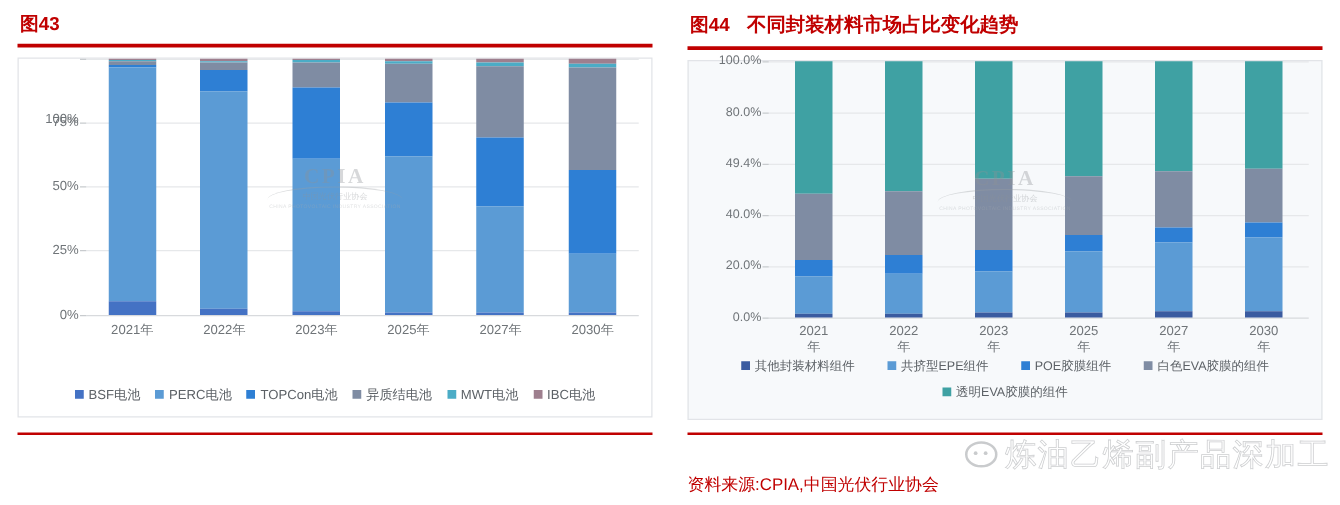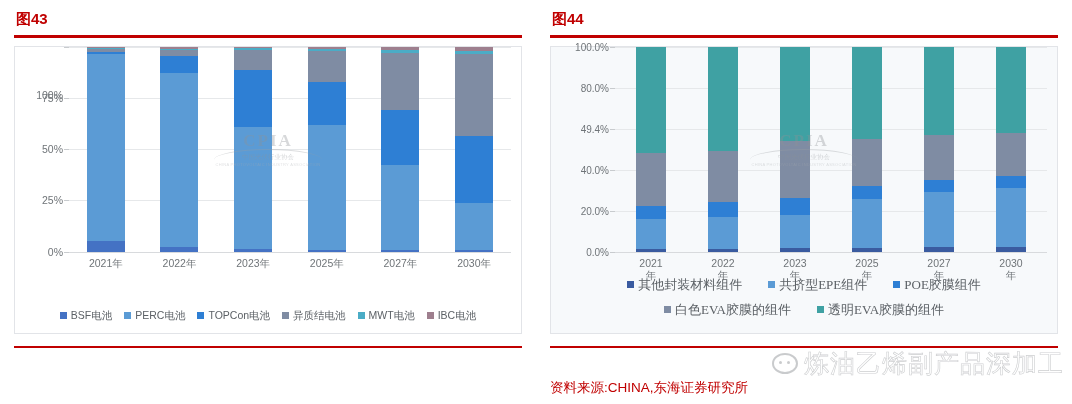--- a/index.html
+++ b/index.html
@@ -83,21 +83,21 @@
   
   .legend {
     position: absolute; left: 0; right: 0; bottom: 10px;
     display: flex; flex-wrap: wrap; justify-content: center;
     gap: 4px 12px; padding: 0 12px;
   }
   .legend.right-legend { gap: 7px 26px; bottom: 14px; padding: 0 36px; }
   .lg-item { display: flex; align-items: center; gap: 4px; }
   .lg-swatch { width: 7px; height: 7px; display: inline-block; }
   .lg-text { font-size: 10.5px; color: #5c6166; white-space: nowrap; }
-  .legend.right-legend .lg-text { font-size: 13px; font-family: Liberation Serif, serif; }
+  .legend.right-legend .lg-text { font-size: 10px; }
   .legend.right-legend .lg-swatch { width: 7px; height: 7px; }
 
   
   .cpia {
     position: absolute; left: 50%; top: 50%;
     transform: translate(-50%, -50%);
     width: 108px; text-align: center;
     opacity: 0.35; pointer-events: none; user-select: none;
   }
   .cpia .word {
@@ -264,20 +264,21 @@
           </div>
         </div>
     </div>
 
     <div class="rule-bot"></div>
   </div>
 
   <div class="panel">
     <div class="fig-head">
       <span class="fig-num">图44</span>
+      <span class="fig-title">不同封装材料市场占比变化趋势</span>
     </div>
     <div class="rule-top"></div>
 
     <div class="chart-card tinted">
       <div class="plot-wrap">
         <div class="ylabels wide" id="r-ylabels">
             <div class="ylab" style="top: 100%;">0.0%</div>
             <div class="ylab" style="top: 80%;">20.0%</div>
             <div class="ylab" style="top: 60%;">40.0%</div>
             <div class="ylab" style="top: 40%;">49.4%</div>
@@ -375,21 +376,21 @@
             <span class="lg-text">白色EVA胶膜的组件</span>
           </div>
           <div class="lg-item">
             <span class="lg-swatch" style="background: rgb(63, 161, 163);"></span>
             <span class="lg-text">透明EVA胶膜的组件</span>
           </div>
         </div>
     </div>
 
     <div class="rule-bot"></div>
-    <div class="source">资料来源:CHINA,东海证券研究所</div>
+    <div class="source">资料来源:CPIA,中国光伏行业协会</div>
 
     <div class="wm">
       <span class="wm-logo"></span>
       <span class="wm-text">炼油乙烯副产品深加工</span>
     </div>
   </div>
 
 </div>
 
 </body></html>

